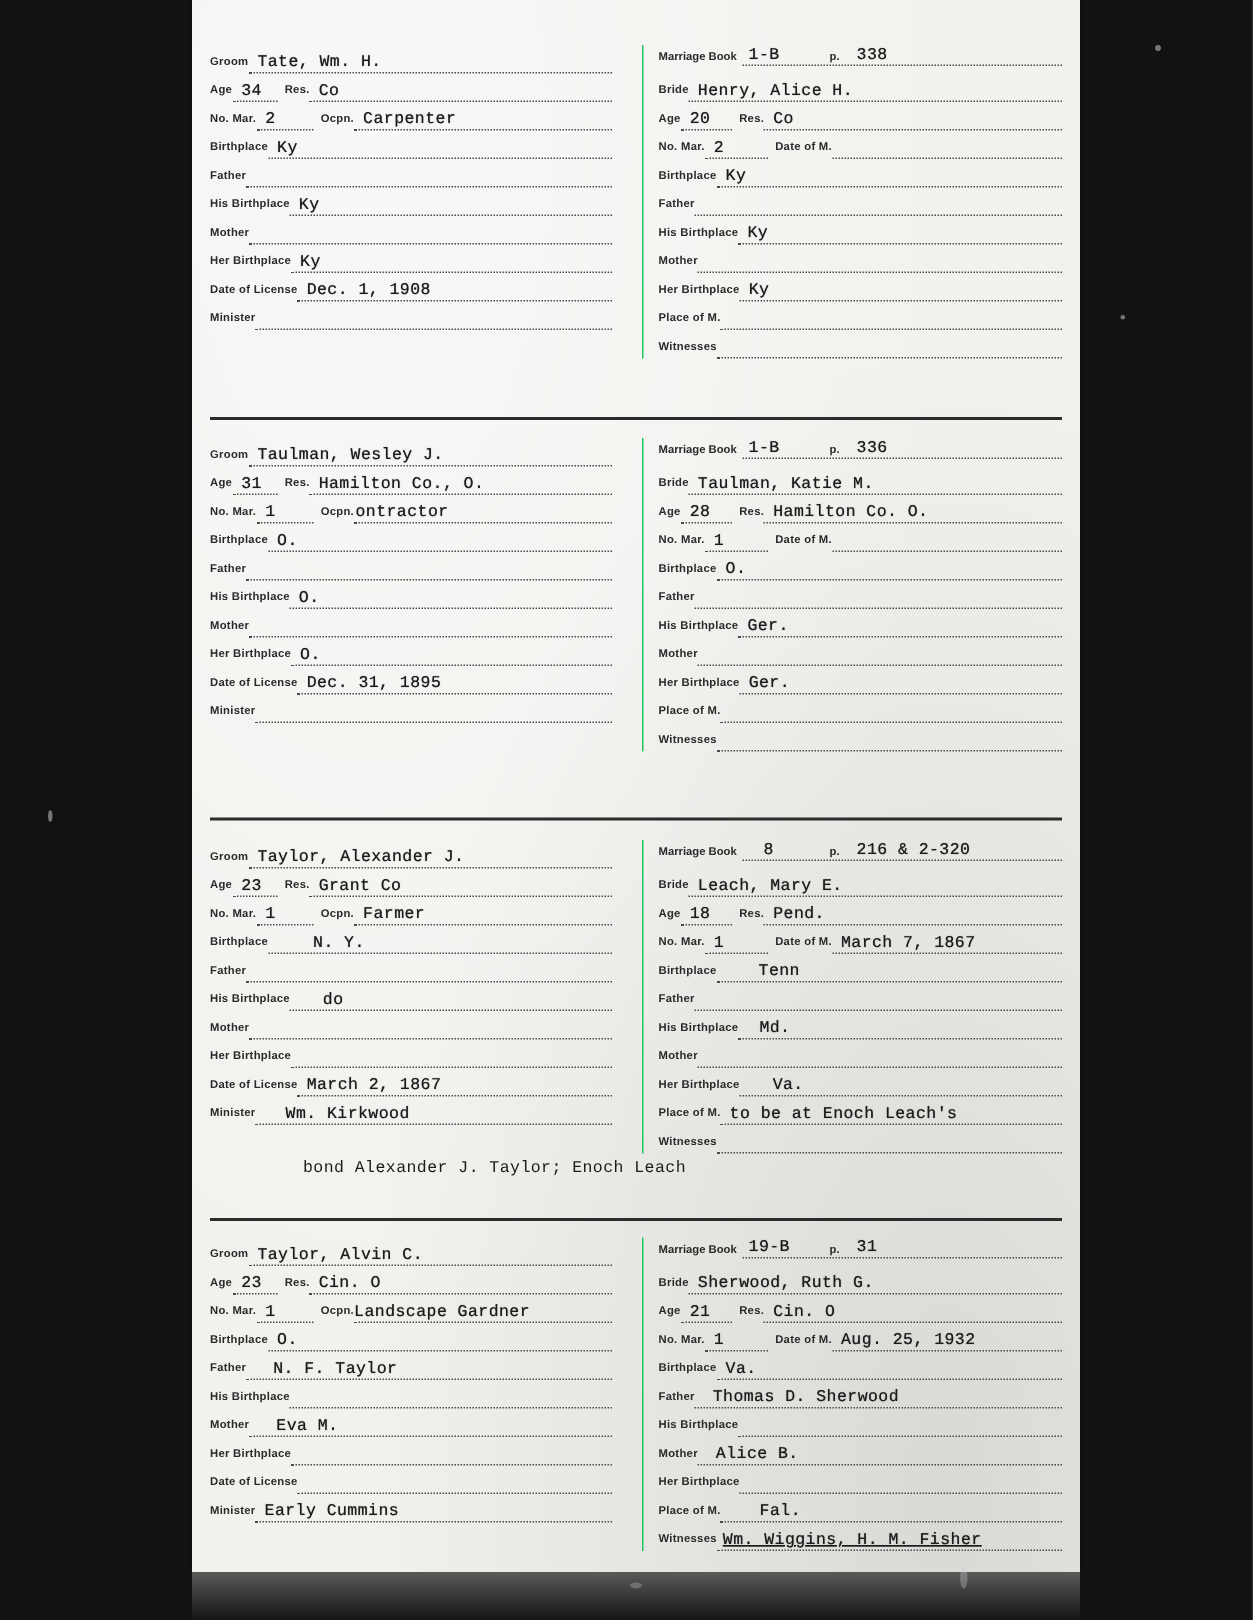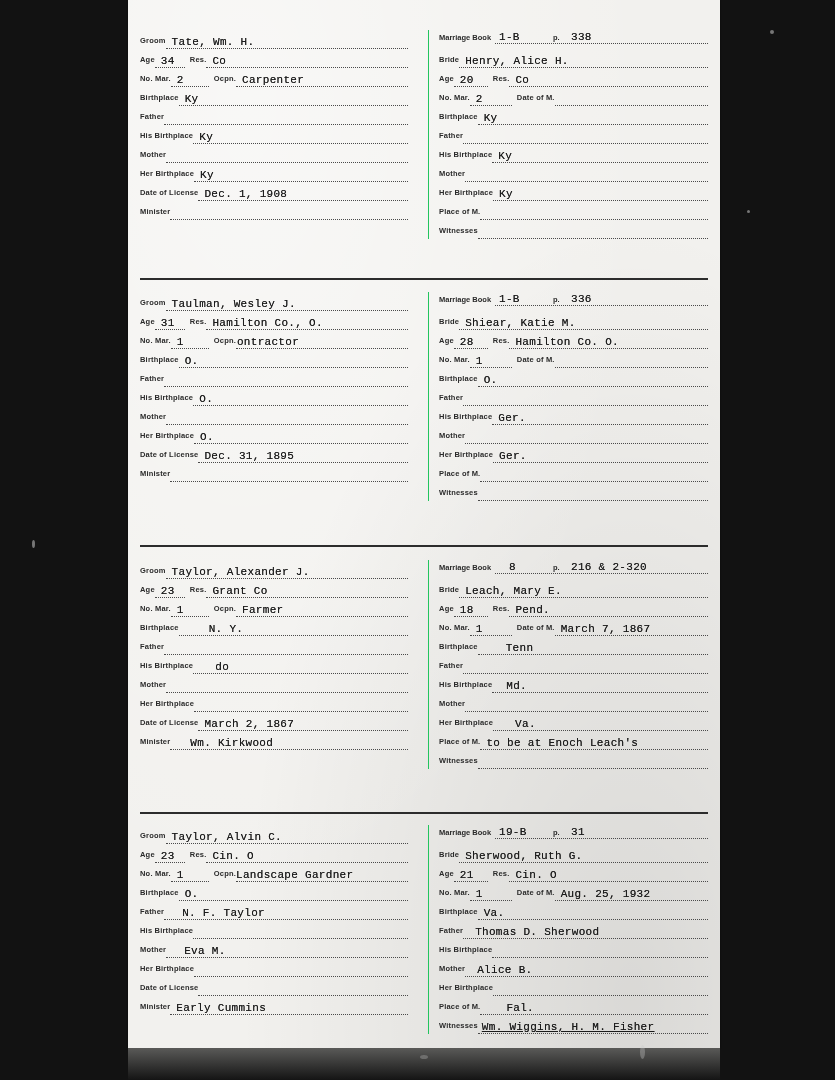--- a/index.html
+++ b/index.html
@@ -406,21 +406,21 @@
             <div class="mb-line" style="margin-left:56px;">
               <span class="mb-lbl" style="left:-56px;">Marriage Book</span>
               <span class="val ink" style="left:4px;">1-B</span>
               <span class="sub" style="left:58px;">p.</span>
               <span class="val ink" style="left:76px;">336</span>
             </div>
           </div>
           <div class="row">
             <span class="lbl">Bride</span>
             <span class="fill">
-                <span class="val ink">Shiear, Katie M.</span>
+                <span class="val ink">Taulman, Katie M.</span>
               </span>
           </div>
           <div class="row">
             <span class="lbl">Age</span>
             <span class="fill" style="max-width:34px;">
                 <span class="val ink">28</span>
               </span>
             <span class="lbl" style="padding-left:5px;">Res.</span>
             <span class="fill">
                 <span class="val ink">Hamilton Co. O.</span>
@@ -629,20 +629,21 @@
               </span>
           </div>
           <div class="row">
             <span class="lbl">Witnesses</span>
             <span class="fill">
                 <span class="val ink"></span>
               </span>
           </div>
         </div>
       </div>
+      <div class="note">bond Alexander J. Taylor; Enoch Leach</div>
     </div>
 
     <div class="card-rule" style="top:812px;"></div>
 
     <div class="card" style="top:825px;" id="card3">
       <div class="cols">
         <div class="col col-left">
           <div class="row">
             <span class="lbl">Groom</span>
             <span class="fill">

